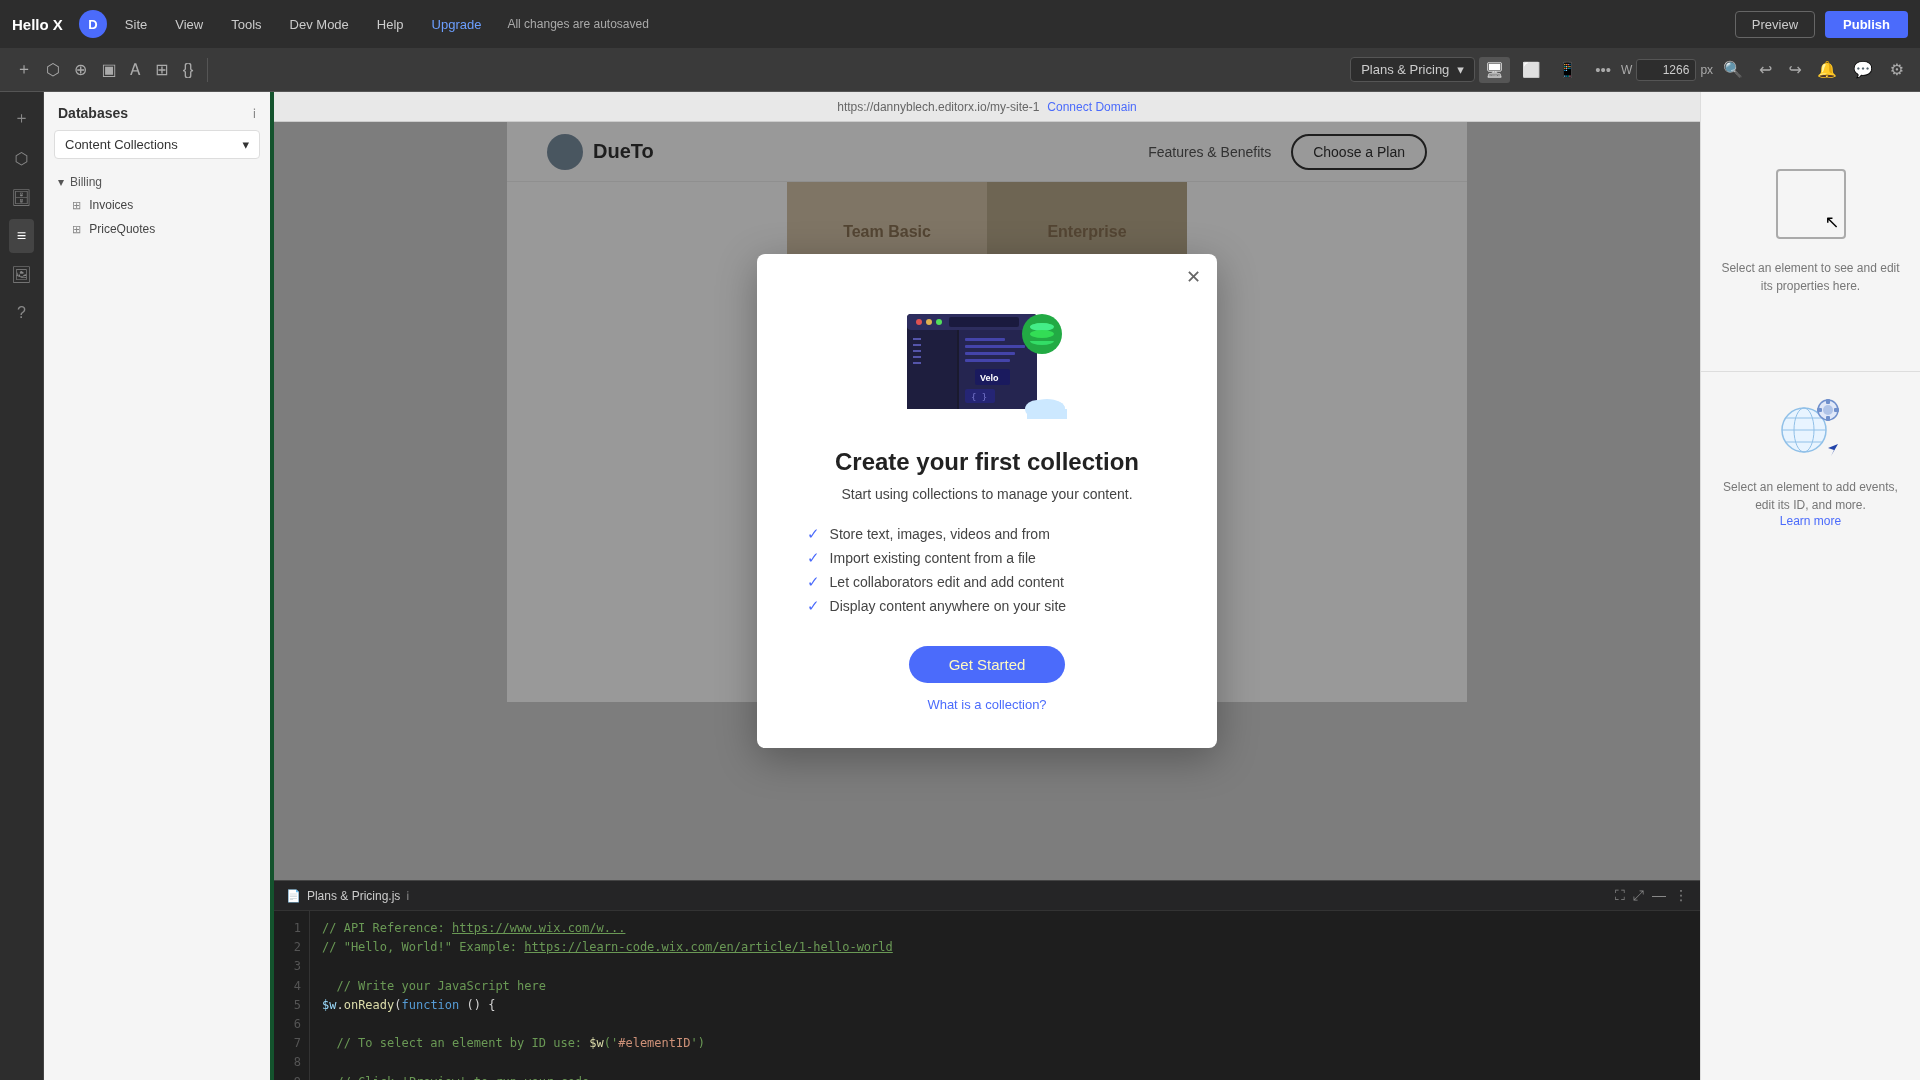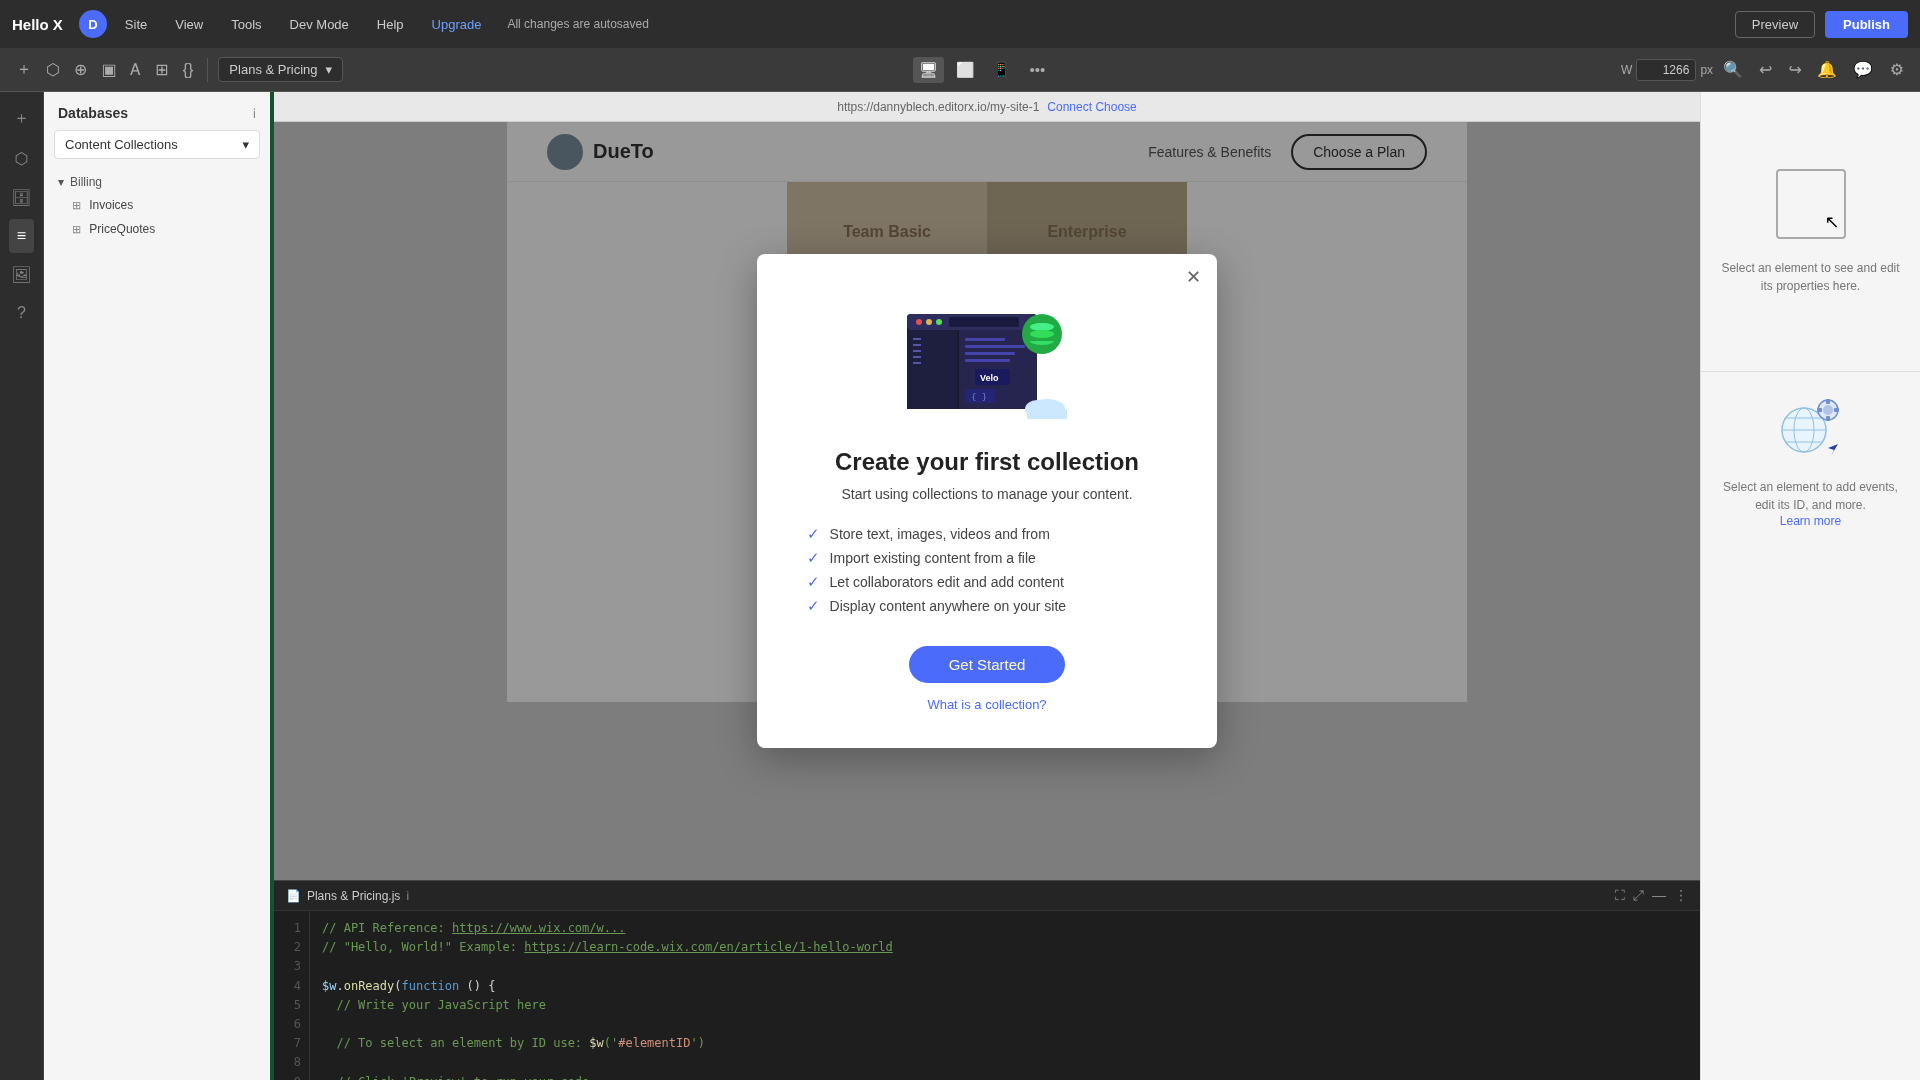--- a/index.html
+++ b/index.html
@@ -20,21 +20,21 @@
     .topbar-publish-btn { background: #4b6bfb; border: none; color: #fff; padding: 6px 18px; border-radius: 4px; font-size: 13px; cursor: pointer; font-weight: 600; }
     .topbar-avatar { width: 28px; height: 28px; border-radius: 50%; background: #4b6bfb; color: #fff; display: flex; align-items: center; justify-content: center; font-size: 13px; font-weight: bold; }
 
     
     .secondbar {
       display: flex; align-items: center; height: 44px;
       background: #3a3a3a; border-bottom: 1px solid #555; padding: 0 12px; gap: 6px;
     }
     .secondbar-icon { color: #aaa; font-size: 16px; cursor: pointer; padding: 4px; }
     .secondbar-sep { width: 1px; height: 24px; background: #555; margin: 0 4px; }
-    .secondbar-center { flex: 1; display: flex; justify-content: space-between; align-items: center; gap: 4px; }
+    .secondbar-center { flex: 1; display: flex; justify-content: flex-end; align-items: center; gap: 4px; }
     .page-selector { display: flex; align-items: center; background: #2d2d2d; border: 1px solid #555; border-radius: 4px; padding: 4px 10px; color: #ccc; font-size: 13px; cursor: pointer; gap: 8px; }
     .device-icons { display: flex; gap: 6px; }
     .device-icon { color: #aaa; font-size: 15px; cursor: pointer; padding: 4px 6px; border-radius: 3px; }
     .device-icon.active { background: #555; color: #fff; }
     .width-field { display: flex; align-items: center; gap: 4px; color: #aaa; font-size: 12px; }
     .width-input { background: #2d2d2d; border: 1px solid #555; color: #ccc; width: 60px; padding: 3px 6px; border-radius: 3px; font-size: 12px; text-align: right; }
     .secondbar-right { display: flex; align-items: center; gap: 8px; }
     .secondbar-right-icon { color: #aaa; font-size: 16px; cursor: pointer; padding: 4px; }
 
     
@@ -230,21 +230,21 @@
       <div class="db-item">
         <span class="db-item-icon">⊞</span>
         <span>PriceQuotes</span>
       </div>
     </div>
   </div>
 
   <div class="canvas-area">
     <div class="domain-bar">
       <span class="domain-link">https://dannyblech.editorx.io/my-site-1</span>
-      <span class="connect-domain">Connect Choose</span>
+      <span class="connect-domain">Connect Domain</span>
     </div>
     <div class="canvas-content">
 
       <div class="site-preview">
         <div class="site-nav">
           <div class="site-logo">
             <div class="site-logo-circle"></div>
             <span class="site-logo-text">DueTo</span>
           </div>
           <div class="site-nav-links">
@@ -358,22 +358,22 @@
           <div class="code-line-num">6</div>
           <div class="code-line-num">7</div>
           <div class="code-line-num">8</div>
           <div class="code-line-num">9</div>
 
         </div>
         <div class="code-content">
           <div class="code-line code-comment">// API Reference: <span style="text-decoration:underline;color:#6a9955;">https://www.wix.com/w...</span></div>
           <div class="code-line code-comment">// "Hello, World!" Example: <span style="text-decoration:underline;color:#6a9955;">https://learn-code.wix.com/en/article/1-hello-world</span></div>
           <div class="code-line"> </div>
+          <div class="code-line code-comment">  // Write your JavaScript here</div>
           <div class="code-line"><span class="code-var">$w</span>.<span class="code-func">onReady</span>(<span class="code-keyword">function</span> () {</div>
-          <div class="code-line code-comment">  // Write your JavaScript here</div>
           <div class="code-line"> </div>
           <div class="code-line code-comment">  // To select an element by ID use: <span class="code-func">$w</span>('<span class="code-string">#elementID</span>')</div>
           <div class="code-line"> </div>
           <div class="code-line code-comment">  // Click 'Preview' to run your code</div>
 
         </div>
       </div>
     </div>
   </div>
 

